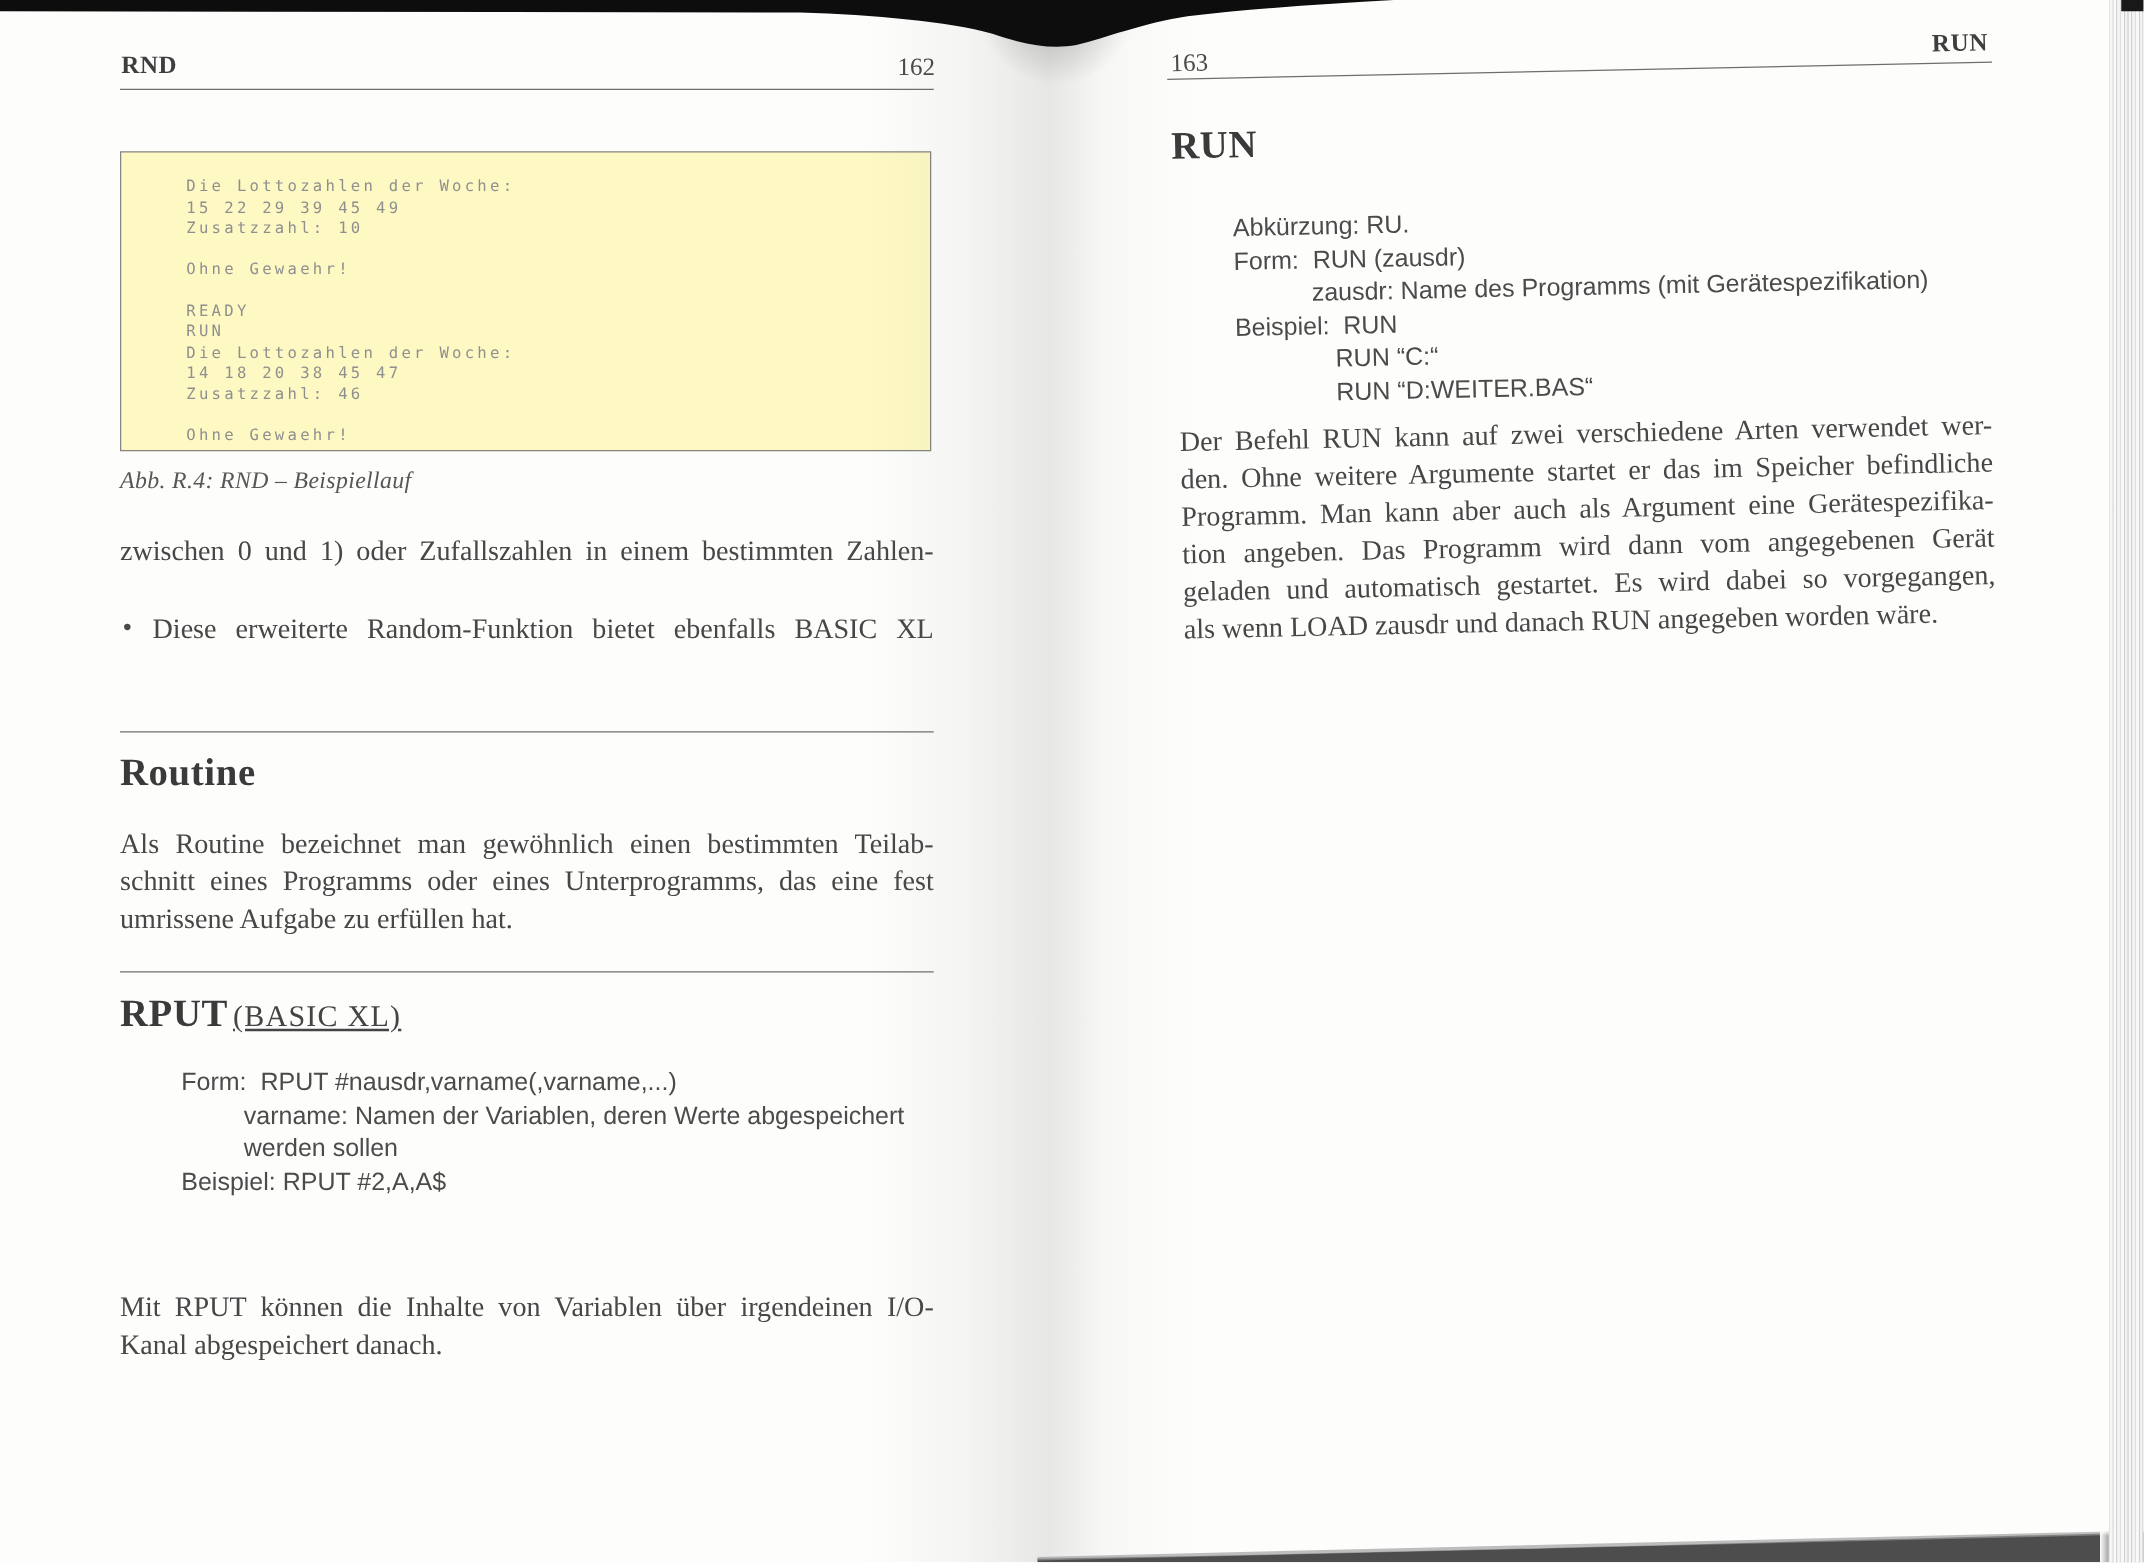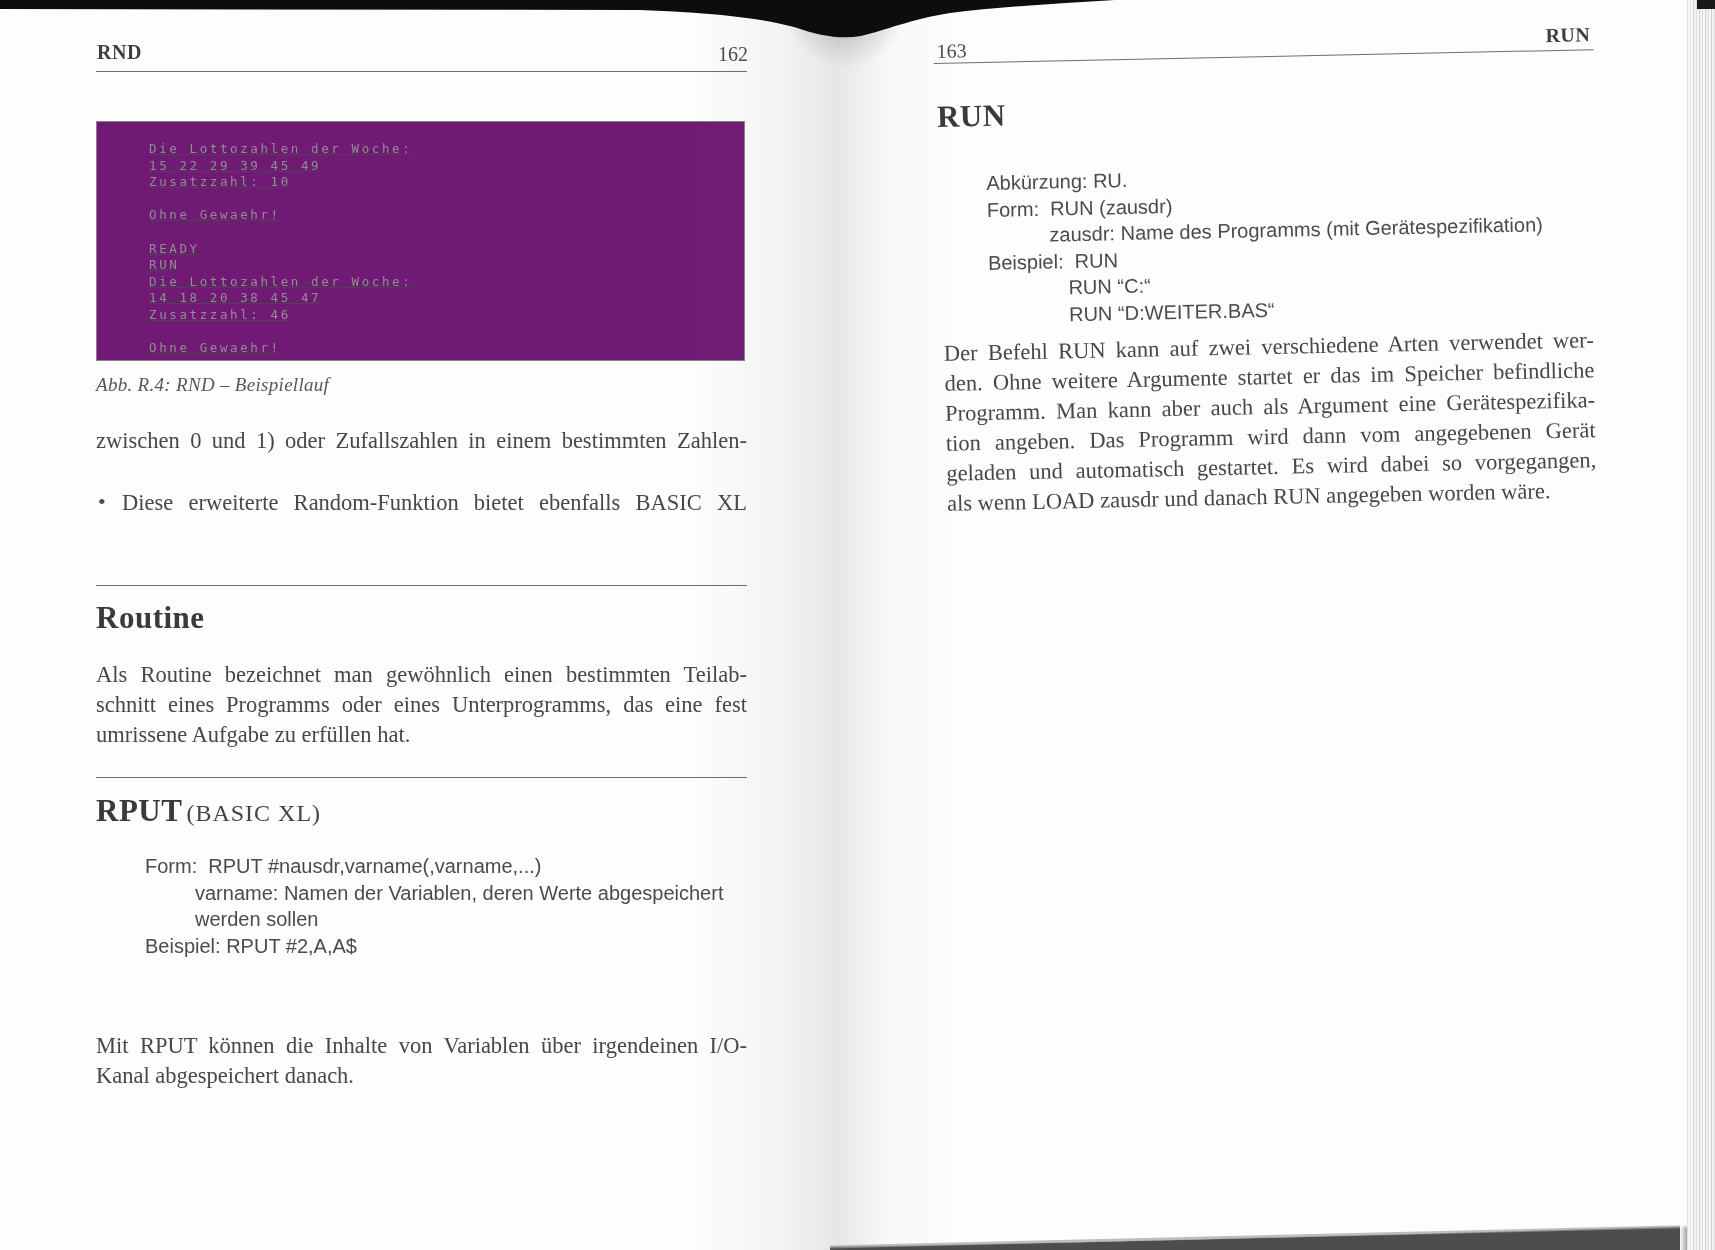--- a/index.html
+++ b/index.html
@@ -22,25 +22,25 @@
   #bottom-edge{left:0;top:1220px;width:1715px;height:30px;pointer-events:none;}
 
   
   .hd-sm{font-size:20px;font-weight:bold;color:#3e3e3e;letter-spacing:0.5px;}
   .pnum{font-size:20px;color:#4a4a4a;}
   .hrule{border-top:1.7px solid #6e6e6e;height:0;}
   .para{font-size:22.5px;line-height:30px;color:#474747;}
   .para div{min-height:30px;}
   .jl{text-align:justify;text-align-last:justify;}
   .bighead{font-size:31px;font-weight:bold;color:#3a3a3a;letter-spacing:0.5px;}
-  .qualifier{font-size:24px;font-weight:normal;letter-spacing:1px;color:#444;}
+  .qualifier{font-size:24px;font-weight:normal;letter-spacing:1px;color:#444;text-decoration:underline;}
   .caption{font-size:19px;font-style:italic;color:#575757;letter-spacing:0.3px;}
   .spec{font-family:"Liberation Sans",sans-serif;font-size:20px;line-height:26.5px;color:#4b4b4b;}
   .spec div{white-space:pre-wrap;}
-  .codebox{border:1.5px solid #848484;background:#701a75;text-decoration:underline;}
+  .codebox{border:1.5px solid #848484;background:#fef9c3;}
   .code{font-family:"DejaVu Sans Mono",monospace;font-size:12.5px;line-height:16.6px;
         letter-spacing:2.6px;color:#8f8f8f;white-space:pre;}
   .ind1{margin-left:50px;}
   .rind1{margin-left:62px;}
   .rind2{margin-left:80px;}
   .bullet-block{padding-left:26px;position:relative;}
   .bullet-mark{position:absolute;left:2px;top:-1px;font-size:22px;color:#4a4a4a;}
 
   
   #right-page{left:933px;top:25px;width:662px;height:1150px;

